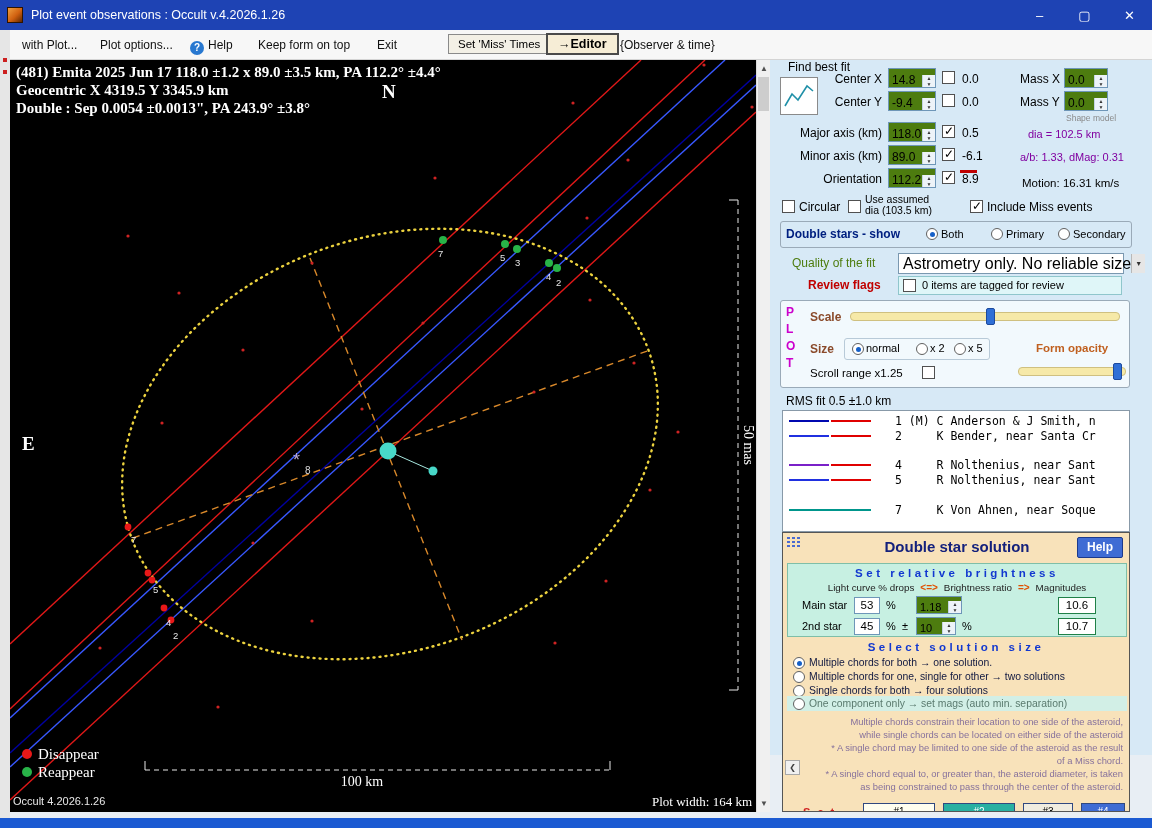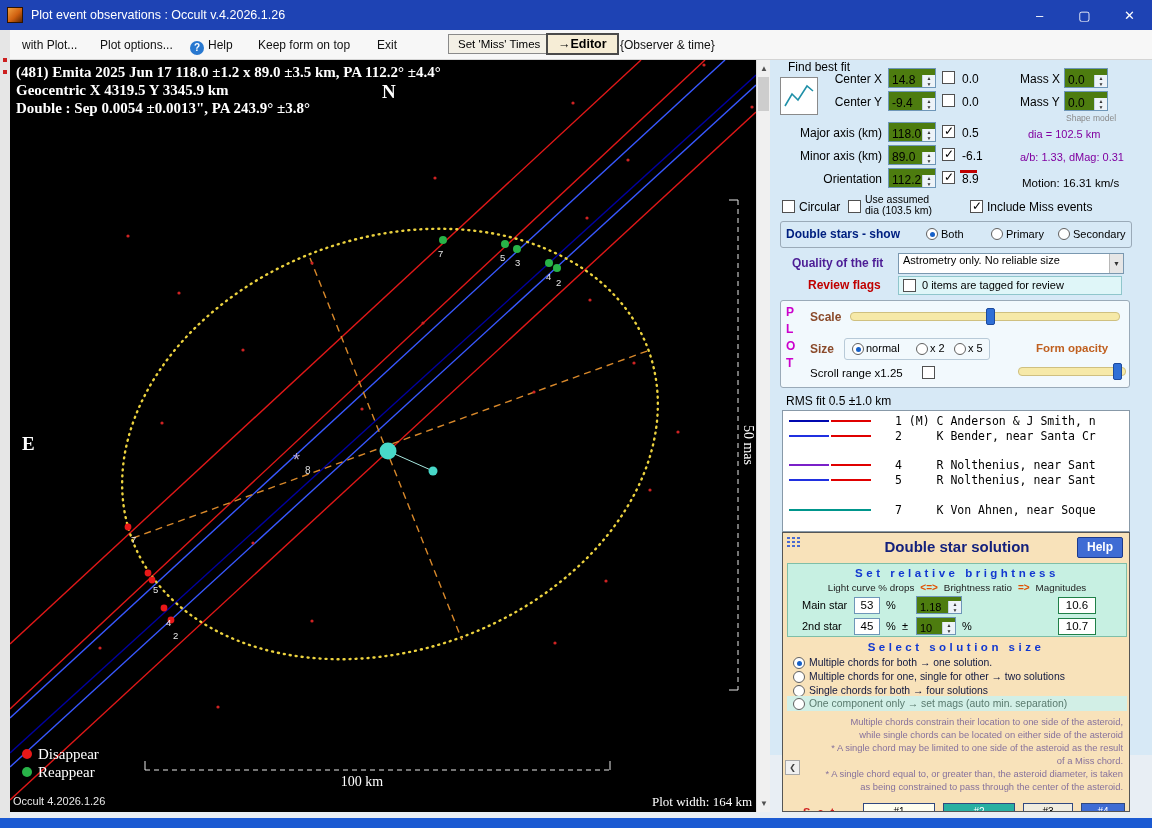--- a/index.html
+++ b/index.html
@@ -47,21 +47,21 @@
 .spin{position:absolute;height:20px;background:#4d7c0f;border:1px solid #6e96b8;display:flex;align-items:flex-end}
 .spin .v{flex:1;font-size:12px;padding:2px 0 0 3px}
 .spin .btns{width:13px;border-left:1px solid #c4d4e2;background:#edf3f8;display:flex;flex-direction:column;justify-content:space-around;font-size:5px;color:#333;text-align:center}
 .spin .btns::before{content:"▲"}
 .spin .btns::after{content:"▼"}
 .cb{position:absolute;width:13px;height:13px;background:#fff;border:1px solid #505050}
 .cb.on::after{content:"✓";position:absolute;left:1px;top:-2px;font-size:12px;color:#000}
 .rad{position:absolute;width:12px;height:12px;border-radius:50%;background:#fff;border:1px solid #606060}
 .rad.on::after{content:"";position:absolute;left:2.5px;top:2.5px;width:5px;height:5px;border-radius:50%;background:#1560c8}
 .gbox{position:absolute;border:1px solid #9aaab8;border-radius:3px}
-.dd{position:absolute;background:#fff;border:1px solid #7a98b0;display:flex;align-items:flex-start;font-size:11px}
+.dd{position:absolute;background:#fff;border:1px solid #7a98b0;display:flex;align-items:flex-end;font-size:16px}
 .dd .ddt{padding-left:4px;white-space:nowrap}
 .dd::after{content:"▼";margin-left:auto;font-size:7px;color:#333;background:#e6e6e6;border-left:1px solid #b8b8b8;align-self:stretch;display:flex;align-items:center;padding:0 3px}
 .sl{position:absolute;height:9px;background:#f6e9a8;border:1px solid #cfc080;border-radius:4px}
 .sl .th{position:absolute;top:-5px;width:9px;height:17px;background:#2f6fd6;border:1px solid #1c4a9e;border-radius:2px}
 .plt{position:absolute;color:#cc00cc;font-weight:bold;font-size:12px}
 #chartbtn{position:absolute;left:10px;top:17px;width:38px;height:38px;background:#fff;border:1px solid #8a8a8a}
 #redbar{position:absolute;left:190px;top:110px;width:17px;height:3px;background:#c00000}
 #reviewbox{position:absolute;left:128px;top:216px;width:224px;height:19px;background:#dff6f8;border:1px solid #8fc6cc}
 #listbox{position:absolute;left:12px;top:350px;width:348px;height:122px;background:#fff;border:1px solid #8899a8}
 .obsrow{position:absolute;left:0;width:346px;height:14px}
@@ -303,21 +303,21 @@
 
     <div class="gbox" style="left:10px;top:161px;width:352px;height:27px"></div>
     <span class="lb" style="left:16px;top:167px;font-weight:bold;color:#002080">Double stars - show</span>
     <span class="rad on" style="left:156px;top:168px"></span>
     <span class="lb small" style="left:171px;top:168px">Both</span>
     <span class="rad" style="left:221px;top:168px"></span>
     <span class="lb small" style="left:236px;top:168px">Primary</span>
     <span class="rad" style="left:288px;top:168px"></span>
     <span class="lb small" style="left:303px;top:168px">Secondary</span>
 
-    <span class="lb" style="left:22px;top:196px;font-weight:bold;color:#4c1d95">Quality of the fit</span>
+    <span class="lb" style="left:22px;top:196px;font-weight:normal;color:#4d7c0f">Quality of the fit</span>
     <div class="dd" style="left:128px;top:193px;width:226px;height:21px">
         <span class="ddt">Astrometry only. No reliable size</span>
       </div>
     <span class="lb" style="left:38px;top:218px;font-weight:bold;color:#c00000">Review flags</span>
     <div id="reviewbox">
       <span class="cb" style="left:4px;top:2px"></span>
       <span class="lb small" style="left:23px;top:2px">0 items are tagged for review</span>
     </div>
 
     <div class="gbox" style="left:10px;top:240px;width:350px;height:88px;background:#f2f9fd"></div>

